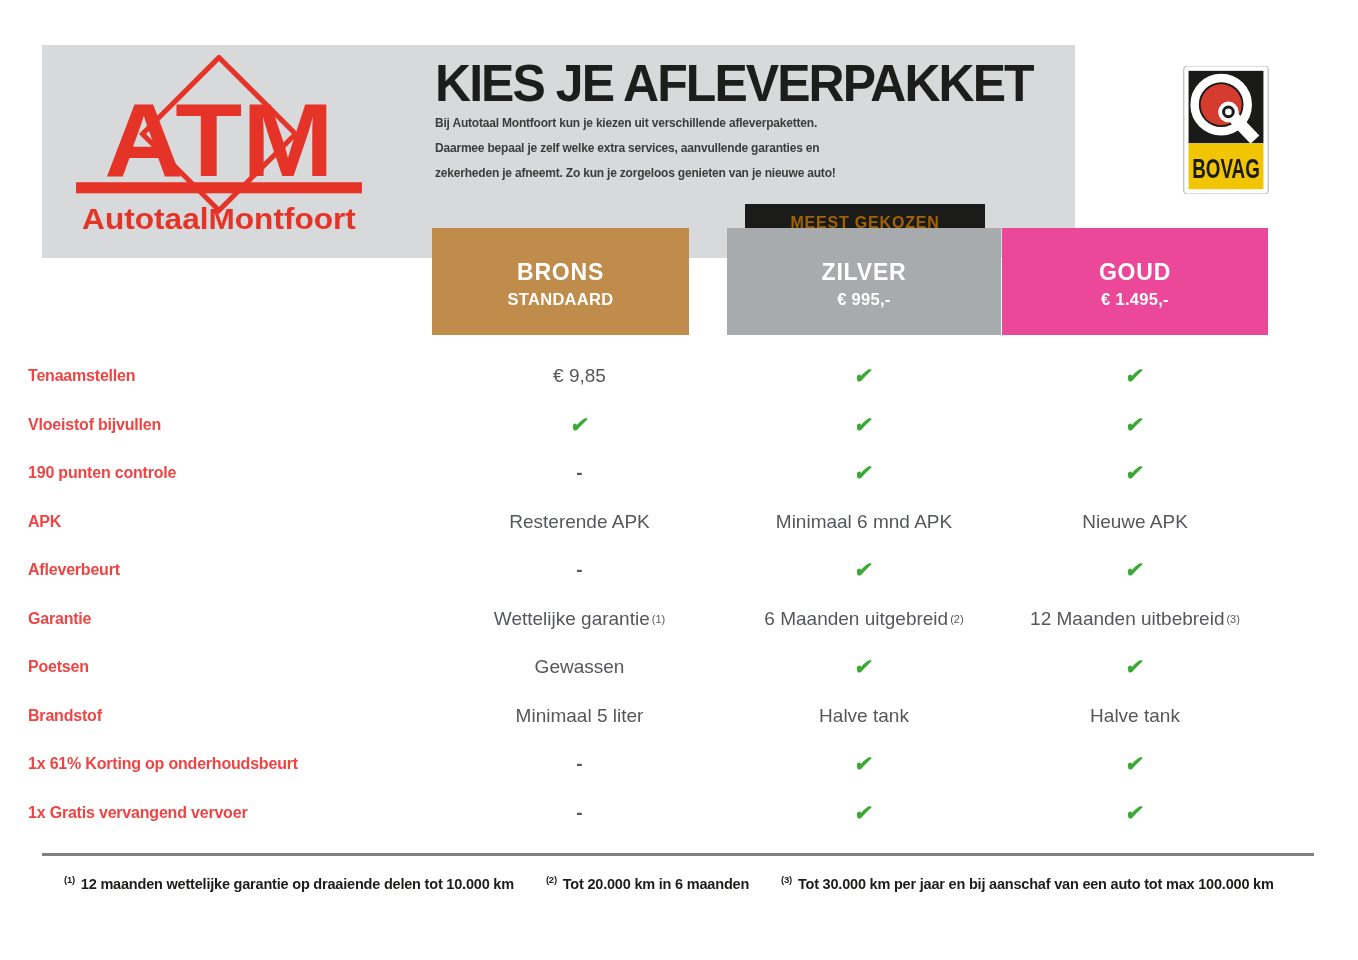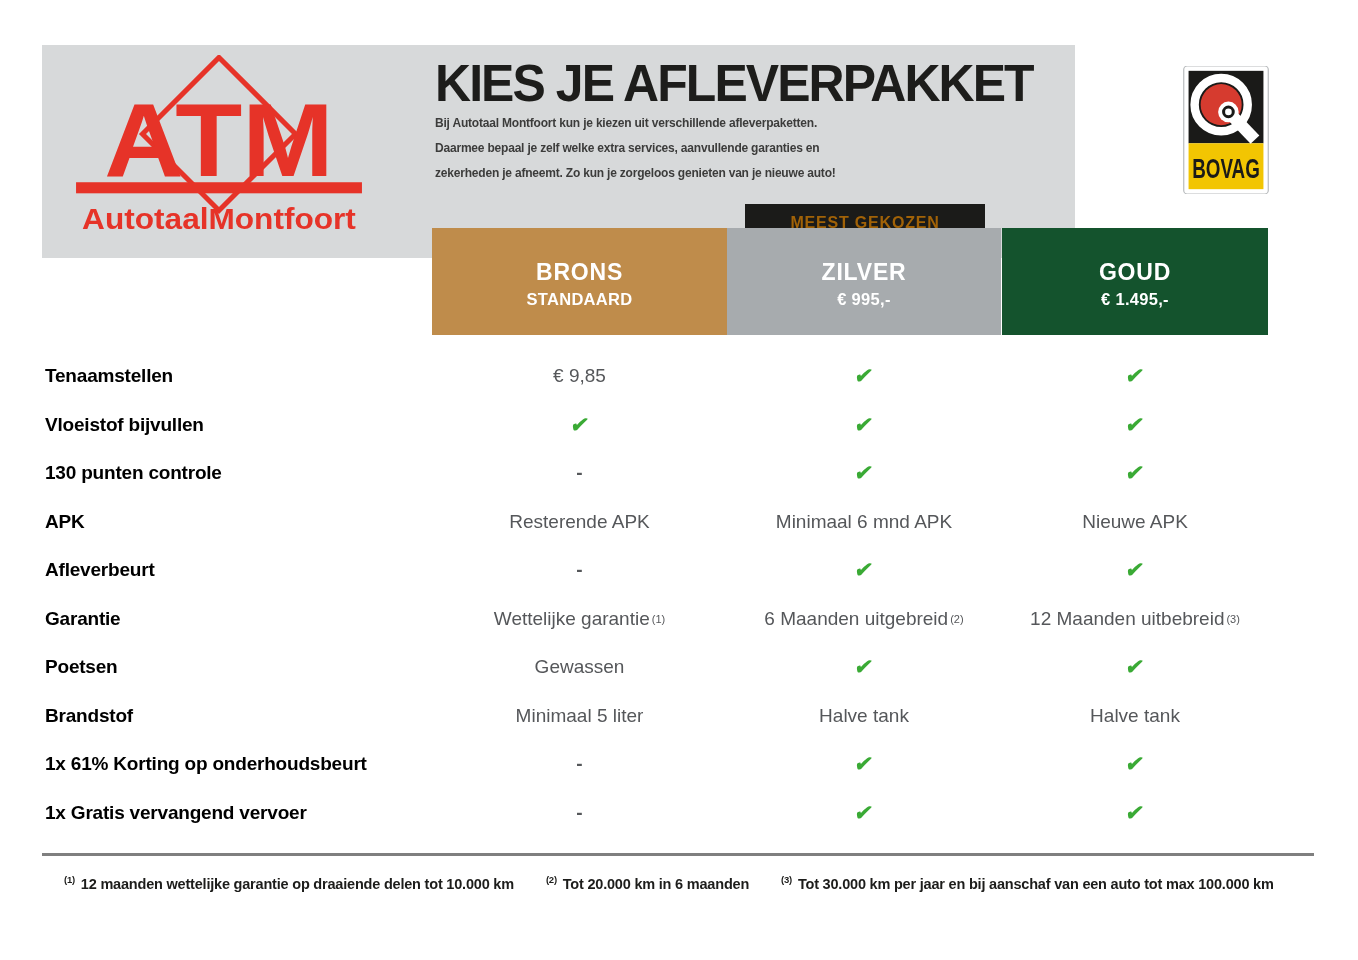--- a/index.html
+++ b/index.html
@@ -66,38 +66,38 @@
   }
   .col-header {
     position: absolute;
     top: 228px; height: 107px;
     color: #ffffff;
     display: flex; flex-direction: column; align-items: center;
     padding-top: 31px;
   }
   .col-header .pkg-name { font-size: 23px; font-weight: bold; letter-spacing: 0.8px; }
   .col-header .pkg-sub  { font-size: 16.5px; font-weight: bold; margin-top: 4px; letter-spacing: 0.3px; }
-  .col-brons { left: 432px; width: 295px; background: #bf8c4b; align-items: center; }
+  .col-brons { left: 432px; width: 257px; background: #bf8c4b; align-items: center; }
   .col-zilver { left: 727px; width: 274px; background: #a7abae; }
   .col-goud { left: 1002px; width: 266px; background: #a59356; }
 
   
   .table {
     position: absolute;
     left: 0; top: 352px;
     width: 1358px;
   }
   .row { position: relative; height: 48.5px; }
   .row-label {
     position: absolute;
-    left: 45px; top: 50%;
+    left: 28px; top: 50%;
     transform: translateY(-50%);
-    font-size: 19px;
-    font-weight: bold;
-    color: #000000;
+    font-size: 16px;
+    font-weight: bold;
+    color: #ef4444;
     letter-spacing: -0.2px;
     white-space: nowrap;
   }
   .cell {
     position: absolute; top: 0; height: 100%;
     display: flex; align-items: center; justify-content: center;
     font-size: 19px;
     color: #55575a;
     white-space: nowrap;
   }
@@ -169,21 +169,21 @@
   <div class="badge">MEEST GEKOZEN</div>
 
   <div class="col-header col-brons" style="background: rgb(191, 140, 75);">
     <div class="pkg-name">BRONS</div>
     <div class="pkg-sub">STANDAARD</div>
   </div>
   <div class="col-header col-zilver" style="background: rgb(167, 171, 174);">
     <div class="pkg-name">ZILVER</div>
     <div class="pkg-sub">€ 995,-</div>
   </div>
-  <div class="col-header col-goud" style="background: #14532d;">
+  <div class="col-header col-goud" style="background: #ec4899;">
     <div class="pkg-name">GOUD</div>
     <div class="pkg-sub">€ 1.495,-</div>
   </div>
 
   <div class="table">
       <div class="row">
         <div class="row-label">Tenaamstellen</div>
         <div class="cell cell-0">
           <span>€ 9,85</span>
         </div>
@@ -200,21 +200,21 @@
           <span class="check">✔</span>
         </div>
         <div class="cell cell-1">
           <span class="check">✔</span>
         </div>
         <div class="cell cell-2">
           <span class="check">✔</span>
         </div>
       </div>
       <div class="row">
-        <div class="row-label">130 punten controle</div>
+        <div class="row-label">190 punten controle</div>
         <div class="cell cell-0">
           <span class="dash">-</span>
         </div>
         <div class="cell cell-1">
           <span class="check">✔</span>
         </div>
         <div class="cell cell-2">
           <span class="check">✔</span>
         </div>
       </div>

